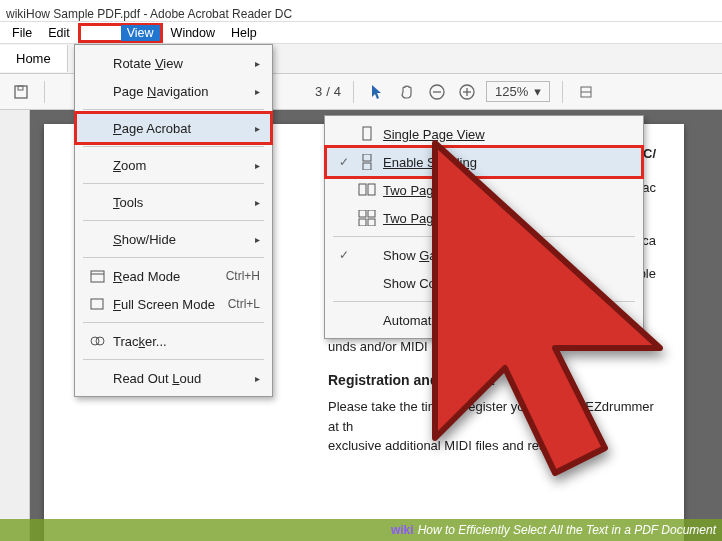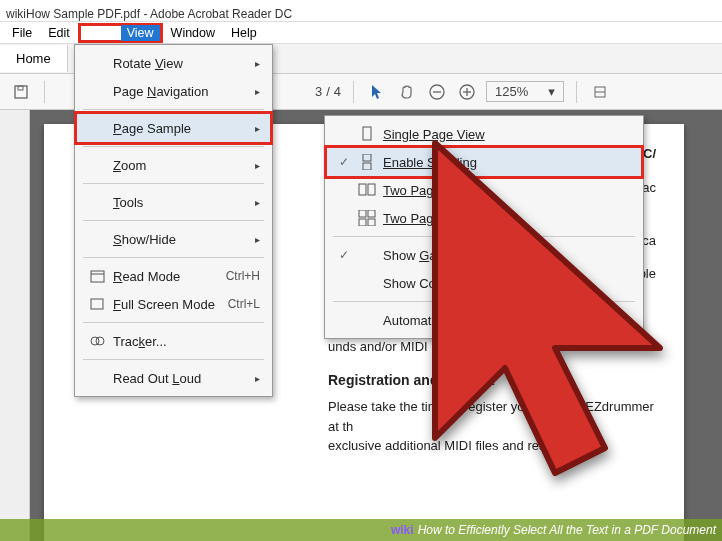--- a/index.html
+++ b/index.html
@@ -9,21 +9,21 @@
 .menubar .menu-item { padding: 3px 8px; cursor: default; }
 .menubar .menu-item.active { background: #2376cf; color: #fff; margin-left: 40px; }
 .menubar .view-highlight { border: 3px solid #e2281f; padding: 0; }
 .menubar .view-highlight .menu-item { padding: 1px 6px; }
 .tabstrip { height: 30px; background: #f3f3f3; border-bottom: 1px solid #ccc; display: flex; align-items: center; }
 .tabstrip .tab { padding: 6px 16px; border-right: 1px solid #ccc; background: #fff; }
 .toolbar { height: 36px; background: #f7f7f7; border-bottom: 1px solid #ccc; display: flex; align-items: center; gap: 8px; padding-left: 10px; font-size: 13px; color: #444; }
 .toolbar .sep { width: 1px; height: 22px; background: #ccc; margin: 0 4px; }
 .toolbar .tool { width: 22px; height: 22px; display: flex; align-items: center; justify-content: center; color: #555; }
 .toolbar .pageinfo { display: flex; align-items: center; gap: 4px; }
-.toolbar .zoom { border: 1px solid #bbb; padding: 2px 8px; display: flex; align-items: center; gap: 20px; }
+.toolbar .zoom { border: 1px solid #bbb; padding: 2px 8px; display: flex; align-items: center; gap: 6px; }
 .content-area { position: absolute; left: 0; right: 0; top: 110px; bottom: 0; background: #666; display: flex; }
 .side-gutter { width: 30px; background: #efefef; border-right: 1px solid #ccc; }
 .doc-panel { flex: 1; background: #666; padding: 14px 0 0 14px; }
 .page { background: #fff; width: 640px; height: 420px; box-shadow: 0 2px 6px rgba(0,0,0,.4); padding: 20px 24px; font-size: 13px; line-height: 1.5; color: #222; }
 .page .body-text { margin-bottom: 14px; }
 .page h3 { font-size: 14px; font-weight: bold; margin: 14px 0 6px; }
 .page .indent { padding-left: 260px; }
 
 
 .dropdown { position: absolute; background: #f6f6f6; border: 1px solid #999; box-shadow: 2px 3px 6px rgba(0,0,0,.3); font-size: 13px; color: #222; }
@@ -157,21 +157,21 @@
   </div>
   <div class="row">
     <span class="ico"></span>
       <span class="lbl"><span>Page </span><span class="u">N</span><span>avigation</span></span>
       <span class="arrow">▸</span>
   </div>
   <div class="sep-row"></div>
   <div class="row-highlight">
     <div class="row selected">
       <span class="ico"></span>
-        <span class="lbl"><span class="u">P</span><span>age Sample</span></span>
+        <span class="lbl"><span class="u">P</span><span>age Acrobat</span></span>
         <span class="arrow">▸</span>
     </div>
   </div>
   <div class="sep-row"></div>
   <div class="row">
     <span class="ico"></span>
       <span class="lbl"><span class="u">Z</span><span>oom</span></span>
       <span class="arrow">▸</span>
   </div>
   <div class="sep-row"></div>

